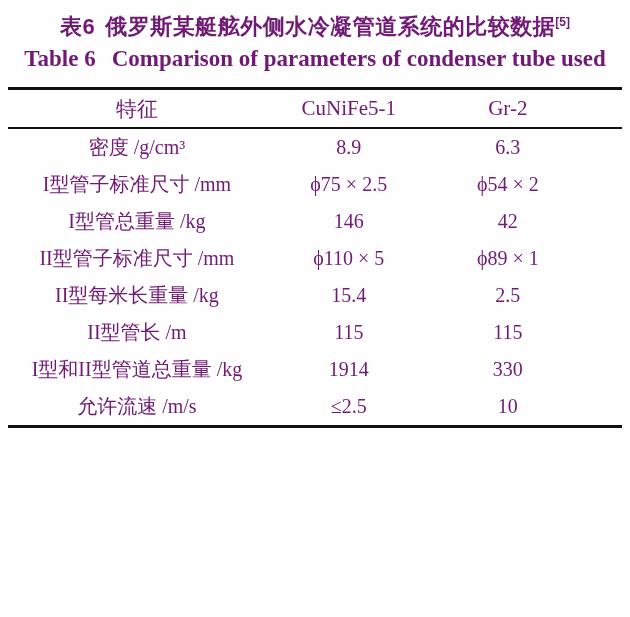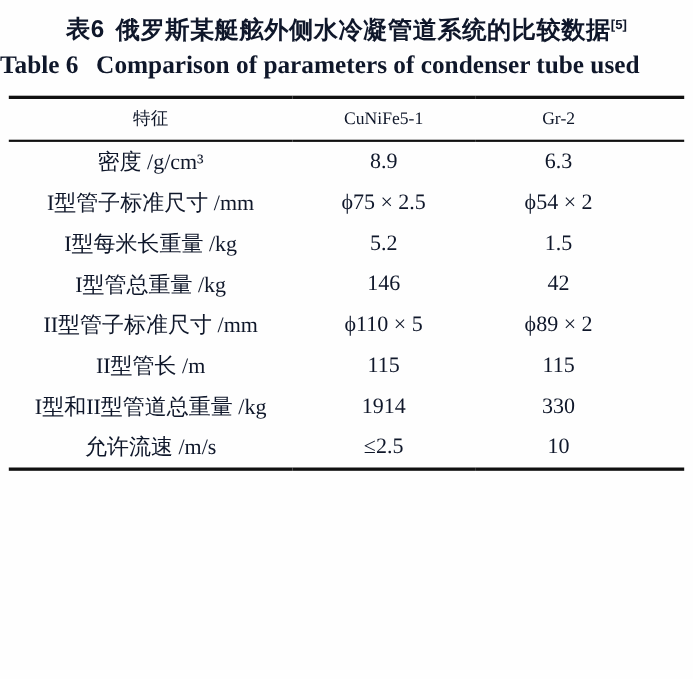--- a/index.html
+++ b/index.html
@@ -5,61 +5,61 @@
   html, body {
     margin: 0;
     padding: 0;
     background: #ffffff;
   }
   .page {
     position: relative;
     width: 630px;
     height: 617px;
     background: #fefefe;
-    color: #0f172a;
+    color: #701a75;
     font-family: "Liberation Serif", serif;
     overflow: hidden;
   }
   .title-cn {
     padding-top: 7px;
     text-align: center;
     font-family: "Liberation Sans", sans-serif;
     font-weight: bold;
     font-size: 22px;
     line-height: 31px;
     letter-spacing: 0.5px;
   }
   .title-cn .cn-prefix { margin-right: 10px; }
   .title-cn sup {
     font-size: 12px;
     font-weight: bold;
     vertical-align: super;
     letter-spacing: 0;
   }
   .title-en {
-    text-align: left;
+    text-align: center;
     font-family: "Liberation Serif", serif;
     font-weight: bold;
     font-size: 23px;
     line-height: 34px;
   }
   .title-en .en-prefix { margin-right: 16px; }
   table.datatable {
     width: 614px;
     margin: 11px auto 0 auto;
     border-collapse: collapse;
     table-layout: fixed;
     border-top: 3px solid #101010;
     border-bottom: 3px solid #101010;
   }
   table.datatable thead th {
     border-bottom: 2px solid #101010;
     height: 37px;
     font-weight: normal;
-    font-size: 16px;
+    font-size: 21px;
     text-align: center;
     padding: 0;
     overflow: hidden;
     white-space: nowrap;
   }
   table.datatable tbody td {
     height: 37px;
     font-size: 20px;
     text-align: center;
     padding: 0;
@@ -103,33 +103,33 @@
         <td>密度 /g/cm³</td>
         <td>8.9</td>
         <td>6.3</td>
       </tr>
       <tr>
         <td>I型管子标准尺寸 /mm</td>
         <td>ϕ75 × 2.5</td>
         <td>ϕ54 × 2</td>
       </tr>
       <tr>
-        <td>I型每米长重量 /kg</td>
-        <td>5.2</td>
-        <td>1.5</td>
-      </tr>
-      <tr>
         <td>I型管总重量 /kg</td>
         <td>146</td>
         <td>42</td>
       </tr>
       <tr>
         <td>II型管子标准尺寸 /mm</td>
         <td>ϕ110 × 5</td>
-        <td>ϕ89 × 2</td>
+        <td>ϕ89 × 1</td>
+      </tr>
+      <tr>
+        <td>II型每米长重量 /kg</td>
+        <td>15.4</td>
+        <td>2.5</td>
       </tr>
       <tr>
         <td>II型管长 /m</td>
         <td>115</td>
         <td>115</td>
       </tr>
       <tr>
         <td>I型和II型管道总重量 /kg</td>
         <td>1914</td>
         <td>330</td>

